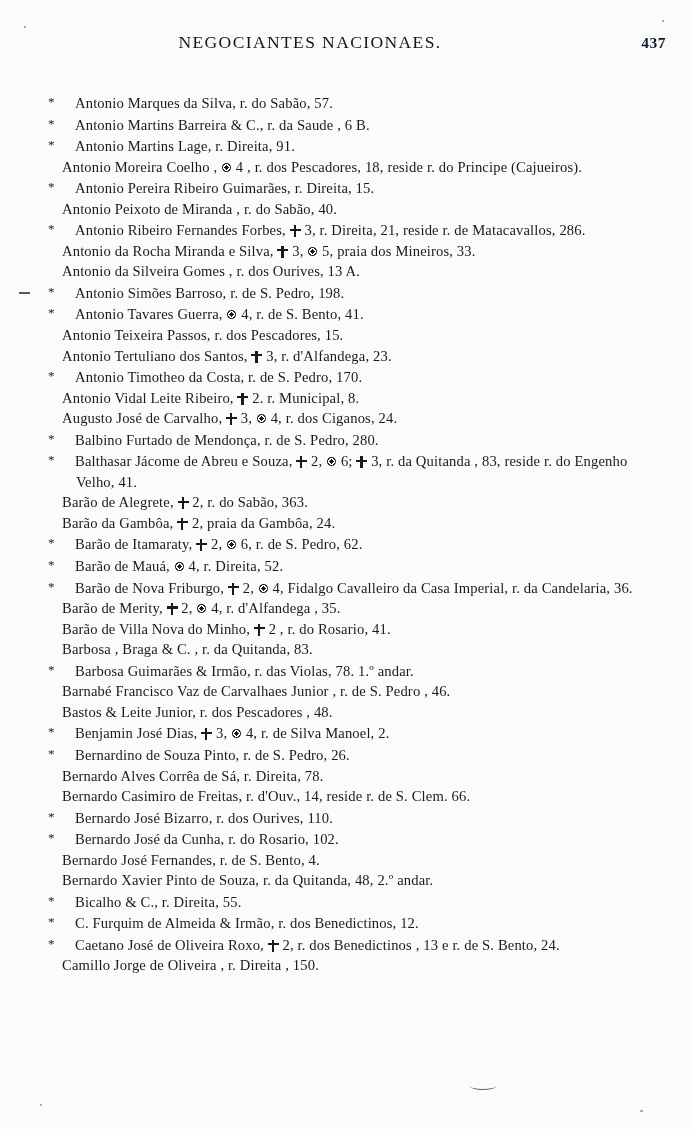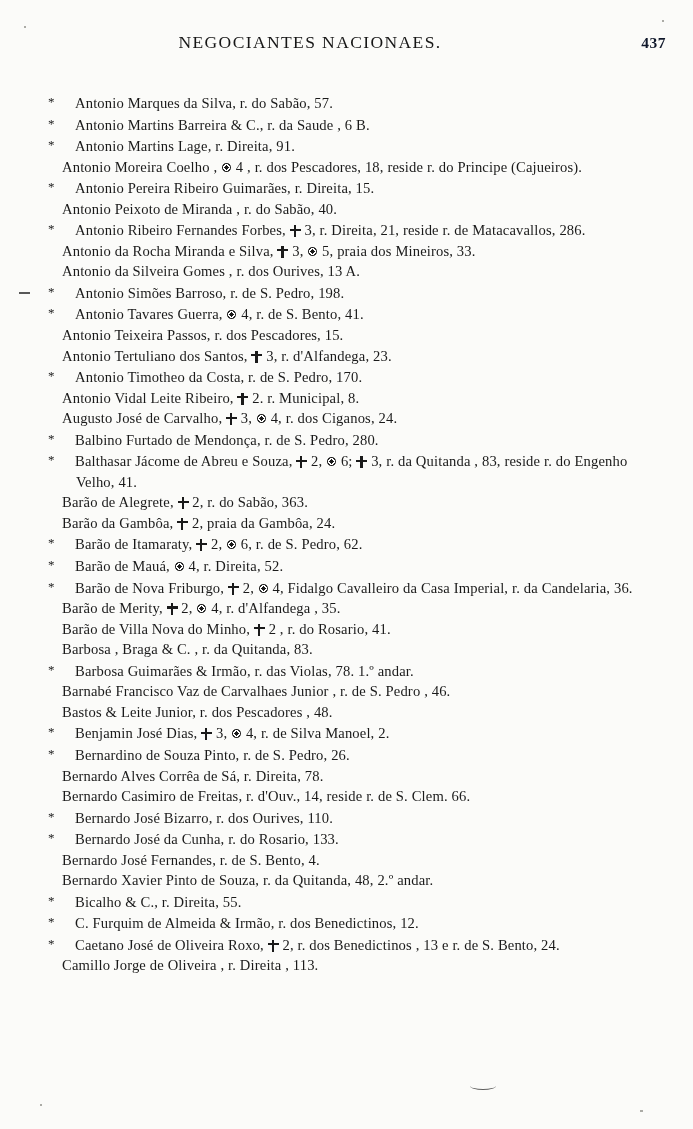--- a/index.html
+++ b/index.html
@@ -176,27 +176,27 @@
       <div class="entry"><span class="nostar"></span><span>Barão de Villa Nova do Minho, <span class="mark-cross"></span> 2 , r. do Rosario, 41.</span></div>
       <div class="entry"><span class="nostar"></span><span>Barbosa , Braga &amp; C. , r. da Quitanda, 83.</span></div>
       <div class="entry"><span class="star">*</span><span>Barbosa Guimarães &amp; Irmão, r. das Violas, 78. 1.º andar.</span></div>
       <div class="entry"><span class="nostar"></span><span>Barnabé Francisco Vaz de Carvalhaes Junior ,  r. de S. Pedro , 46.</span></div>
       <div class="entry"><span class="nostar"></span><span>Bastos &amp; Leite Junior, r. dos Pescadores , 48.</span></div>
       <div class="entry"><span class="star">*</span><span>Benjamin José Dias, <span class="mark-cross"></span> 3, <span class="mark-rosette"></span> 4, r. de Silva Manoel, 2.</span></div>
       <div class="entry"><span class="star">*</span><span>Bernardino de Souza Pinto, r. de S. Pedro, 26.</span></div>
       <div class="entry"><span class="nostar"></span><span>Bernardo Alves Corrêa de Sá,  r. Direita, 78.</span></div>
       <div class="entry"><span class="nostar"></span><span>Bernardo Casimiro de Freitas, r. d'Ouv., 14, reside r. de S. Clem. 66.</span></div>
       <div class="entry"><span class="star">*</span><span>Bernardo José Bizarro, r. dos Ourives, 110.</span></div>
-      <div class="entry"><span class="star">*</span><span>Bernardo José da Cunha, r. do Rosario, 133.</span></div>
+      <div class="entry"><span class="star">*</span><span>Bernardo José da Cunha, r. do Rosario, 102.</span></div>
       <div class="entry"><span class="nostar"></span><span>Bernardo José Fernandes, r. de S. Bento, 4.</span></div>
       <div class="entry"><span class="nostar"></span><span>Bernardo Xavier Pinto de Souza, r. da Quitanda, 48,  2.º andar.</span></div>
       <div class="entry"><span class="star">*</span><span>Bicalho &amp; C., r. Direita, 55.</span></div>
       <div class="entry"><span class="star">*</span><span>C. Furquim de Almeida &amp; Irmão,  r. dos Benedictinos, 12.</span></div>
       <div class="entry"><span class="star">*</span><span>Caetano José de Oliveira Roxo,  <span class="mark-cross"></span> 2, r. dos Benedictinos , 13 e r. de S. Bento, 24.</span></div>
-      <div class="entry"><span class="nostar"></span><span>Camillo Jorge de Oliveira , r. Direita , 113.</span></div>
+      <div class="entry"><span class="nostar"></span><span>Camillo Jorge de Oliveira , r. Direita , 150.</span></div>
     </div>
 
   <div class="left-tick"></div>
   <div class="footer-mark"></div>
 
   <div class="speck" style="left:24px; top:26px; width:2px; height:2px;"></div>
   <div class="speck" style="left:662px; top:20px; width:2px; height:2px;"></div>
   <div class="speck" style="left:640px; top:1110px; width:3px; height:2px;"></div>
   <div class="speck" style="left:40px; top:1104px; width:2px; height:2px;"></div>
 </div>

